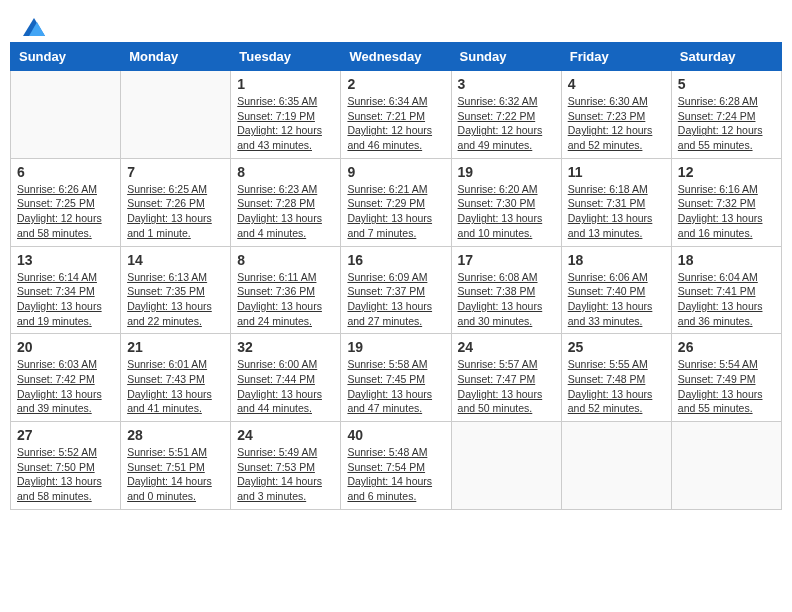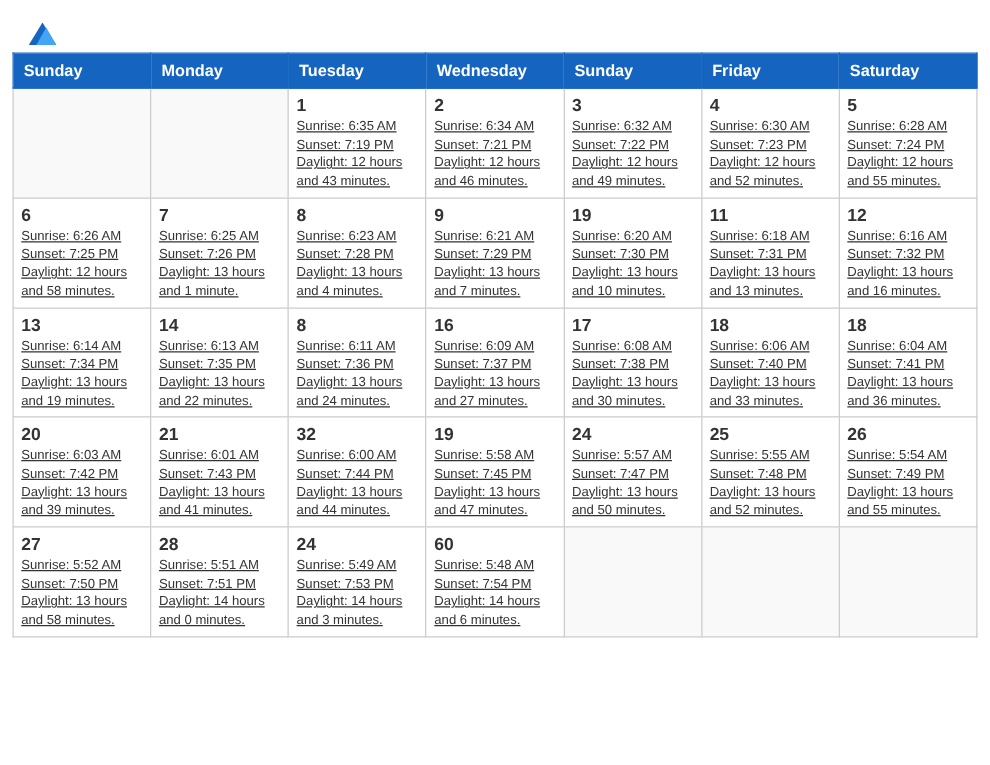--- a/index.html
+++ b/index.html
@@ -245,21 +245,21 @@
         </td>
         <td>
           <span class="day-number">28</span>
           <div class="day-info">Sunrise: 5:51 AM<br>Sunset: 7:51 PM<br>Daylight: 14 hours and 0 minutes.</div>
         </td>
         <td>
           <span class="day-number">24</span>
           <div class="day-info">Sunrise: 5:49 AM<br>Sunset: 7:53 PM<br>Daylight: 14 hours and 3 minutes.</div>
         </td>
         <td>
-          <span class="day-number">60</span>
+          <span class="day-number">40</span>
           <div class="day-info">Sunrise: 5:48 AM<br>Sunset: 7:54 PM<br>Daylight: 14 hours and 6 minutes.</div>
         </td>
         <td class="empty-cell"></td>
         <td class="empty-cell"></td>
         <td class="empty-cell"></td>
       </tr>
     </tbody>
 </table>
 
 </body></html>

